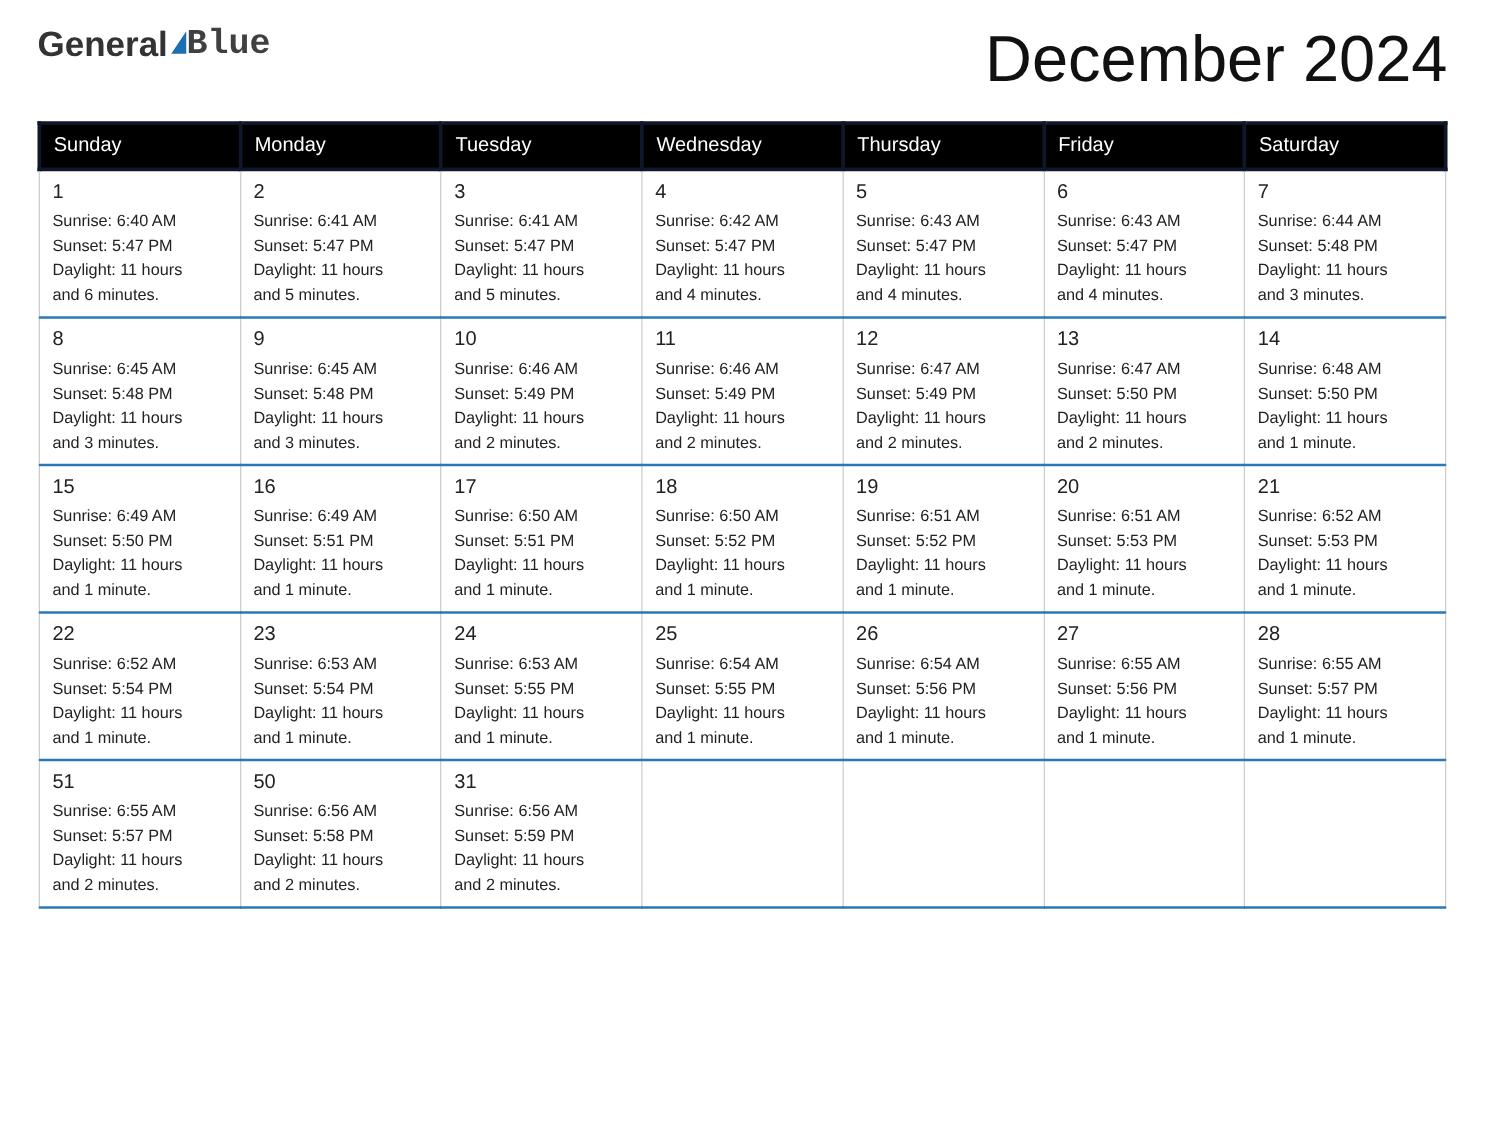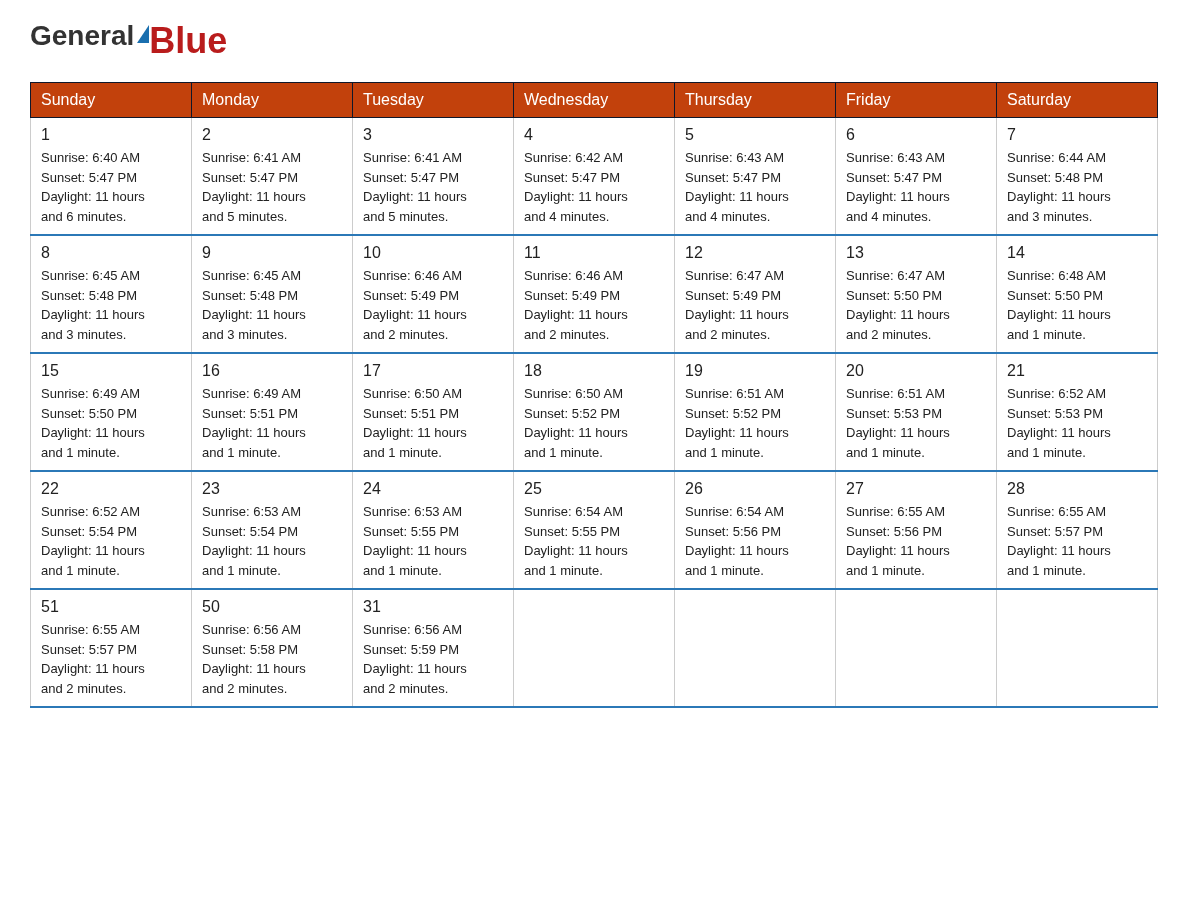--- a/index.html
+++ b/index.html
@@ -24,50 +24,51 @@
     .logo-text {
       display: flex;
       align-items: center;
     }
     .logo-general {
       font-size: 28px;
       font-weight: bold;
       color: #333;
     }
     .logo-blue {
-      font-size: 36px;
+      font-size: 28px;
       font-weight: bold;
-      color: #b91c1c;
+      color: #404040;
+      font-family: Liberation Mono, monospace;
     }
     .title-block {
       text-align: right;
     }
     .month-title {
       font-size: 52px;
       font-weight: normal;
       color: #111;
       line-height: 1.1;
     }
     .location-title {
       font-size: 22px;
       color: #333;
       margin-top: 4px;
     }
     table {
       width: 100%;
       border-collapse: collapse;
     }
     thead th {
-      background-color: #c2410c;
+      background-color: #000000;
       color: #fff;
       padding: 8px 10px;
       font-size: 16px;
       font-weight: normal;
       text-align: left;
-      border: 1px solid #0f172a;
+      border: 3px solid #0f172a;
     }
     tbody td {
       vertical-align: top;
       padding: 8px 10px;
       border: 1px solid #ccc;
       font-size: 13px;
       color: #222;
       width: 14.28%;
       min-height: 100px;
     }
@@ -111,20 +112,21 @@
   <div class="logo">
     <div class="logo-text">
       <span class="logo-general">General</span>
       <div class="logo-icon">
         <span class="logo-icon-shape"></span>
       </div>
     </div>
     <span class="logo-blue">Blue</span>
   </div>
   <div class="title-block">
+    <div class="month-title">December 2024</div>
   </div>
 </div>
 
 <table>
   <thead>
     <tr>
       <th>Sunday</th>
       <th>Monday</th>
       <th>Tuesday</th>
       <th>Wednesday</th>

